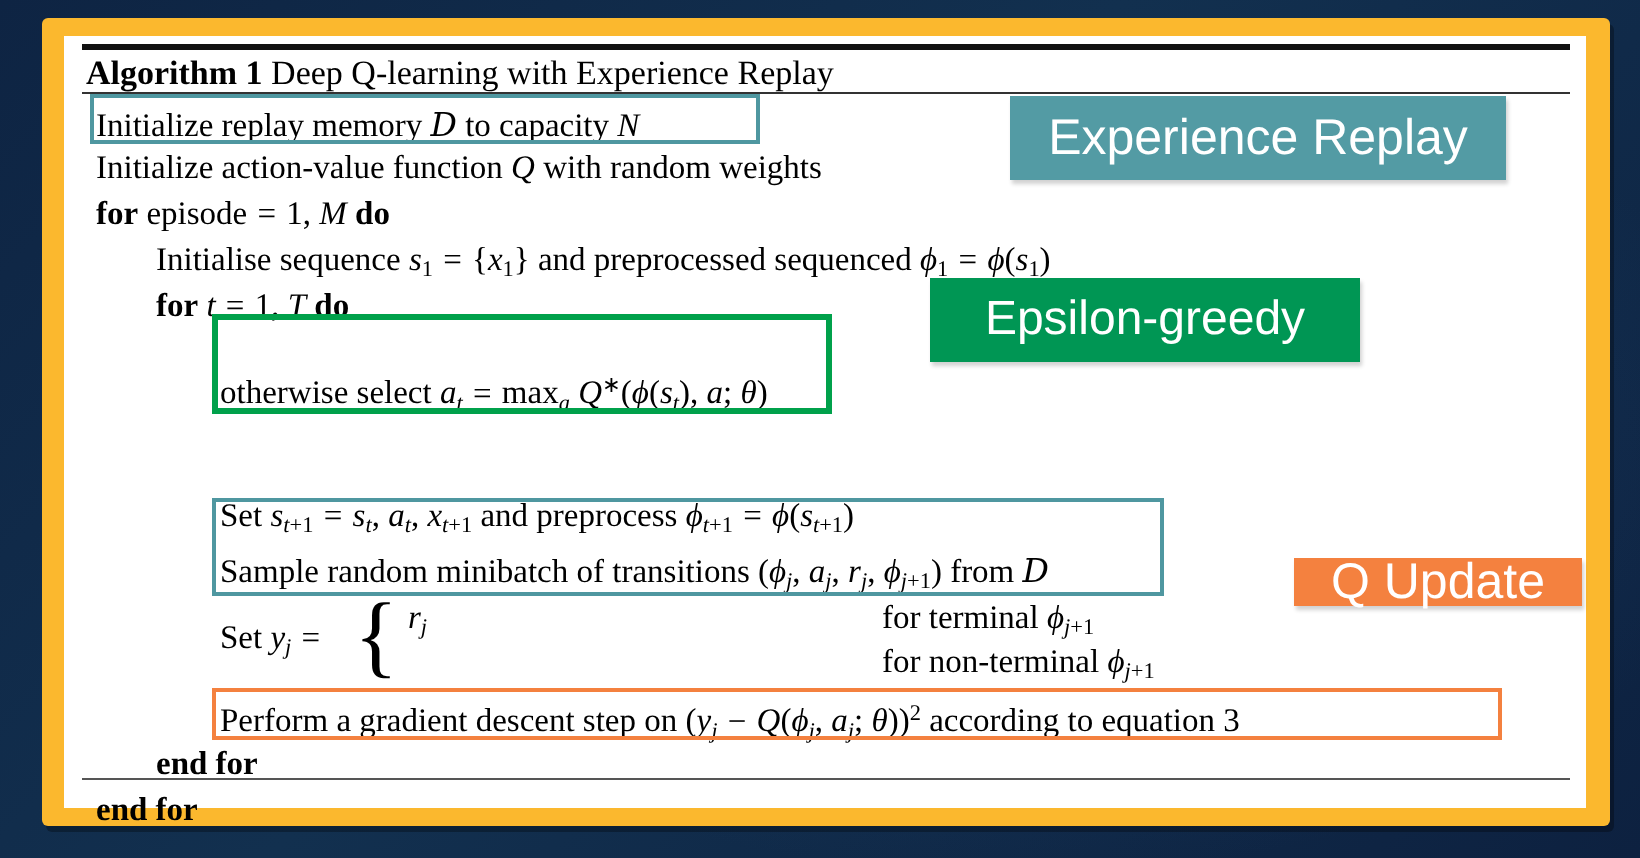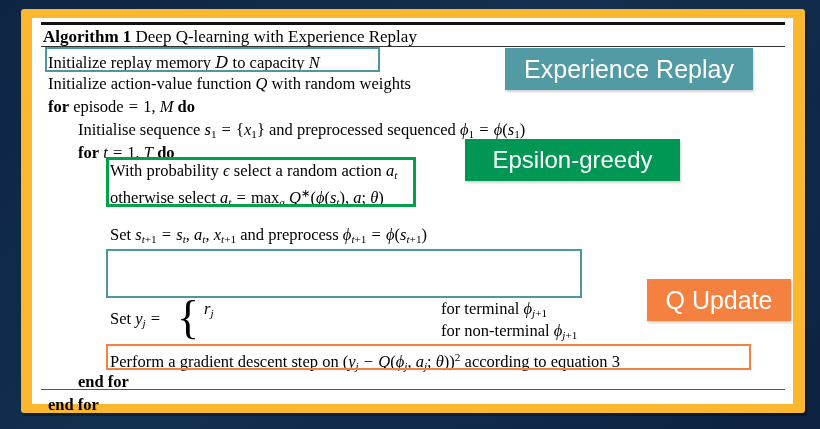--- a/index.html
+++ b/index.html
@@ -161,34 +161,34 @@
         </div>
 
         <div class="line" style="left:46px; top:100px;">
           Initialise sequence <span class="mi">s</span><sub>1</sub> <span class="op">=</span> {<span class="mi">x</span><sub>1</sub>} and preprocessed sequenced <span class="mi">ϕ</span><sub>1</sub> <span class="op">=</span> <span class="mi">ϕ</span>(<span class="mi">s</span><sub>1</sub>)
         </div>
 
         <div class="line" style="left:46px; top:123px;">
           <b>for</b> <span class="mi">t</span> <span class="op">=</span> 1, <span class="mi">T</span> <b>do</b>
         </div>
 
-        <div class="line" style="left:78px; top:141px;">
-          With probability <span class="mi">ϵ</span> select a random action <span class="mi">a</span><sub><span class="mi">t</span></sub>
-        </div>
 
         <div class="line" style="left:78px; top:164px;">
           otherwise select <span class="mi">a</span><sub><span class="mi">t</span></sub> <span class="op">=</span> max<sub><span class="mi">a</span></sub> <span class="mi">Q</span><sup>∗</sup>(<span class="mi">ϕ</span>(<span class="mi">s</span><sub><span class="mi">t</span></sub>), <span class="mi">a</span>; <span class="mi">θ</span>)
         </div>
 
 
-        <div class="line" style="left:78px; top:205px;">
+        <div class="line" style="left:78px; top:228px;">
           Set <span class="mi">s</span><sub><span class="mi">t</span>+1</sub> <span class="op">=</span> <span class="mi">s</span><sub><span class="mi">t</span></sub>, <span class="mi">a</span><sub><span class="mi">t</span></sub>, <span class="mi">x</span><sub><span class="mi">t</span>+1</sub> and preprocess <span class="mi">ϕ</span><sub><span class="mi">t</span>+1</sub> <span class="op">=</span> <span class="mi">ϕ</span>(<span class="mi">s</span><sub><span class="mi">t</span>+1</sub>)
         </div>
 
 
+        <div class="line" style="left:78px; top:256px;">
+          Sample random minibatch of transitions (<span class="mi">ϕ</span><sub><span class="mi">j</span></sub>, <span class="mi">a</span><sub><span class="mi">j</span></sub>, <span class="mi">r</span><sub><span class="mi">j</span></sub>, <span class="mi">ϕ</span><sub><span class="mi">j</span>+1</sub>) from <span class="cal">D</span>
+        </div>
 
         <div class="line" style="left:78px; top:289px;">
           Set <span class="mi">y</span><sub><span class="mi">j</span></sub> <span class="op">=</span>
         </div>
         <div class="brace" style="left:145px; top:277px;">{</div>
         <div class="line" style="left:172px; top:279px;">
           <span class="mi">r</span><sub><span class="mi">j</span></sub>
         </div>
         <div class="line" style="left:409px; top:279px;">
           for terminal <span class="mi">ϕ</span><sub><span class="mi">j</span>+1</sub>
@@ -211,15 +211,15 @@
         <div class="hl hl-orange" style="left:74px;  top:326px; width:645px; height:26px;"></div>
 
       </div>
     </div>
   </div>
 
   <div class="tag tag-teal" style="left:505px; top:48px; width:248px; height:42px; font-size:25px;">Experience Replay</div>
 
   <div class="tag tag-green" style="left:465px; top:139px; width:215px; height:42px; font-size:24px;">Epsilon-greedy</div>
 
-  <div class="tag tag-orange" style="left:647px; top:279px; width:144px; height:42px; font-size:25px;">Q Update</div>
+  <div class="tag tag-orange" style="left:647px; top:279px; width:144px; height:24px; font-size:25px;">Q Update</div>
 
 </div>
 
 </body></html>

